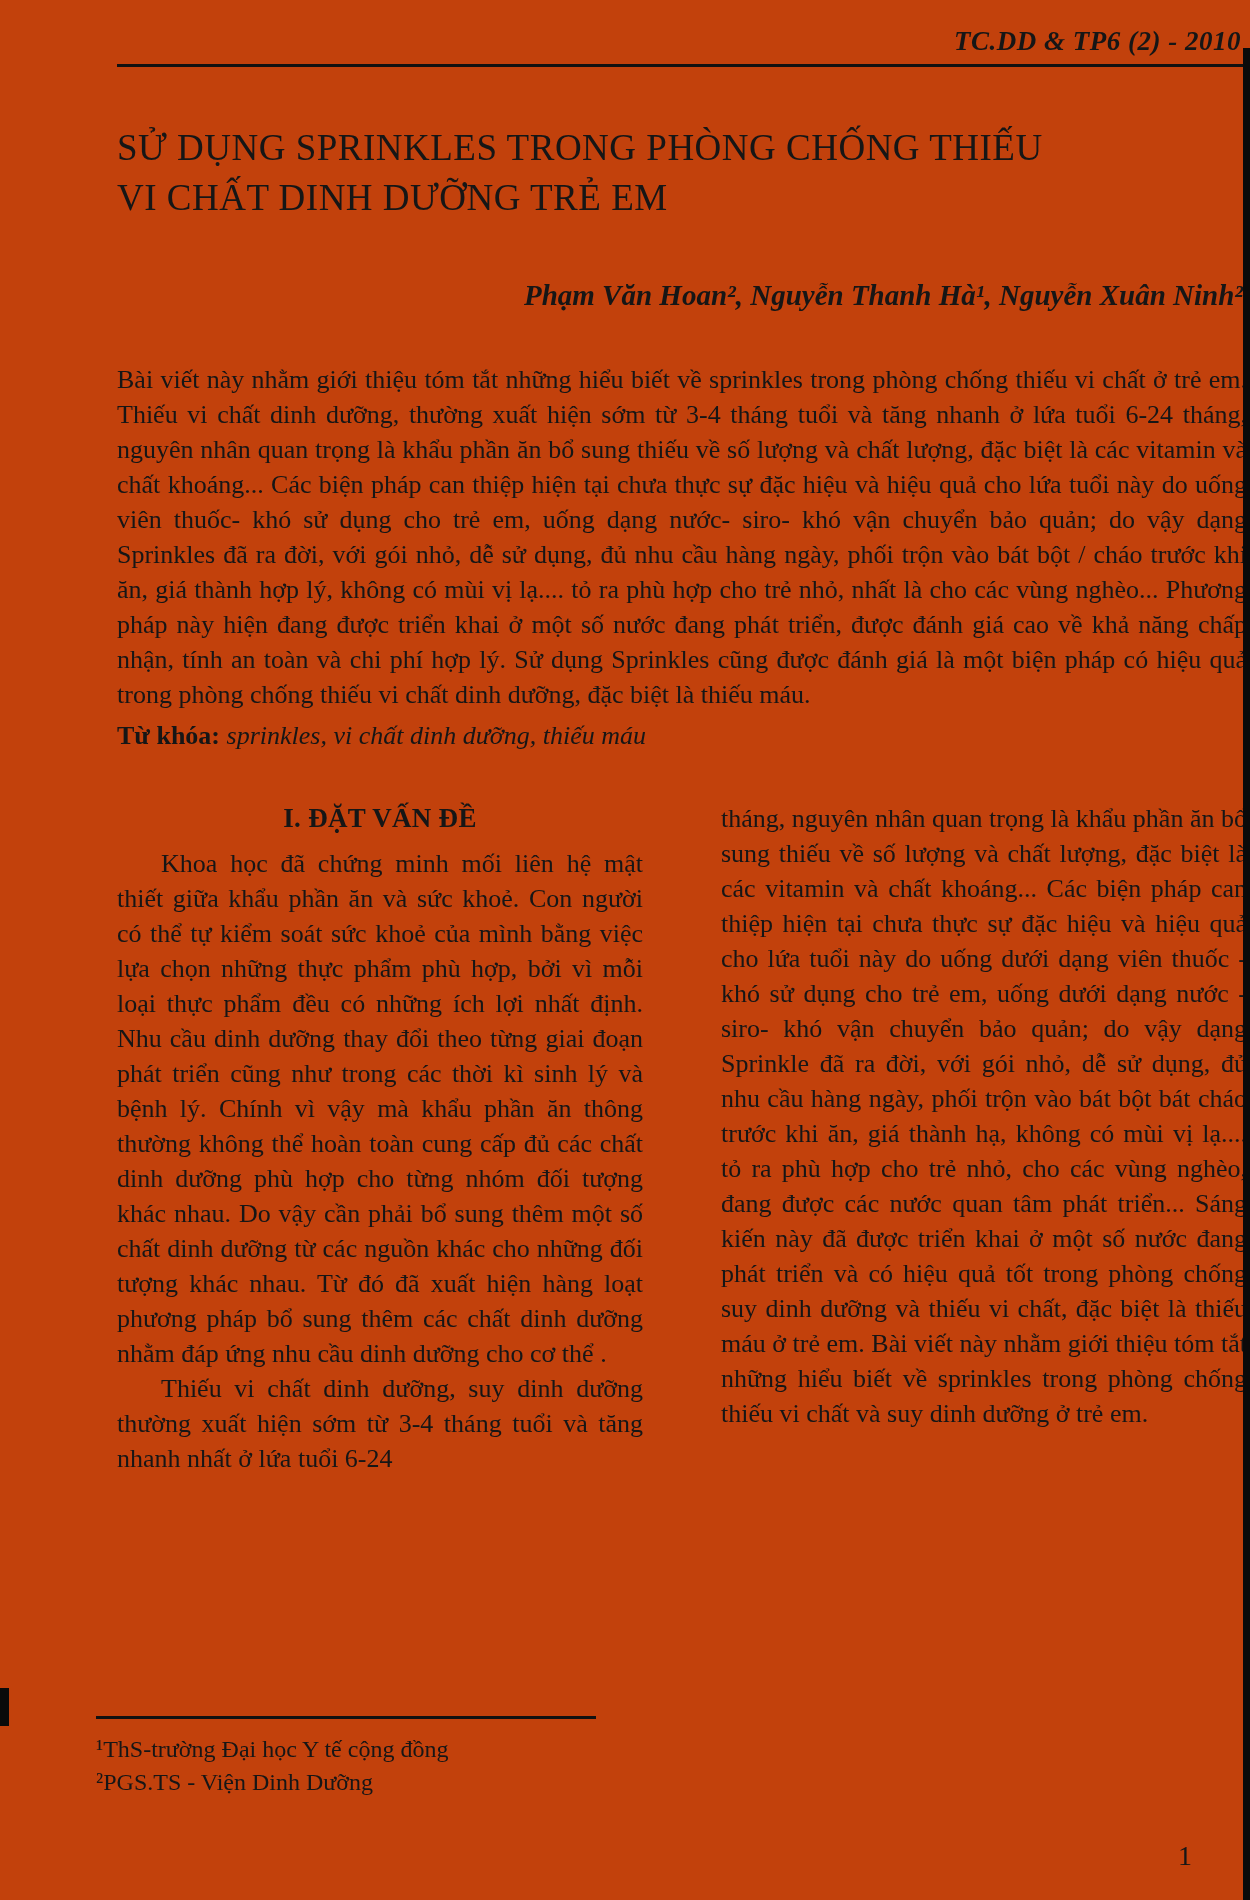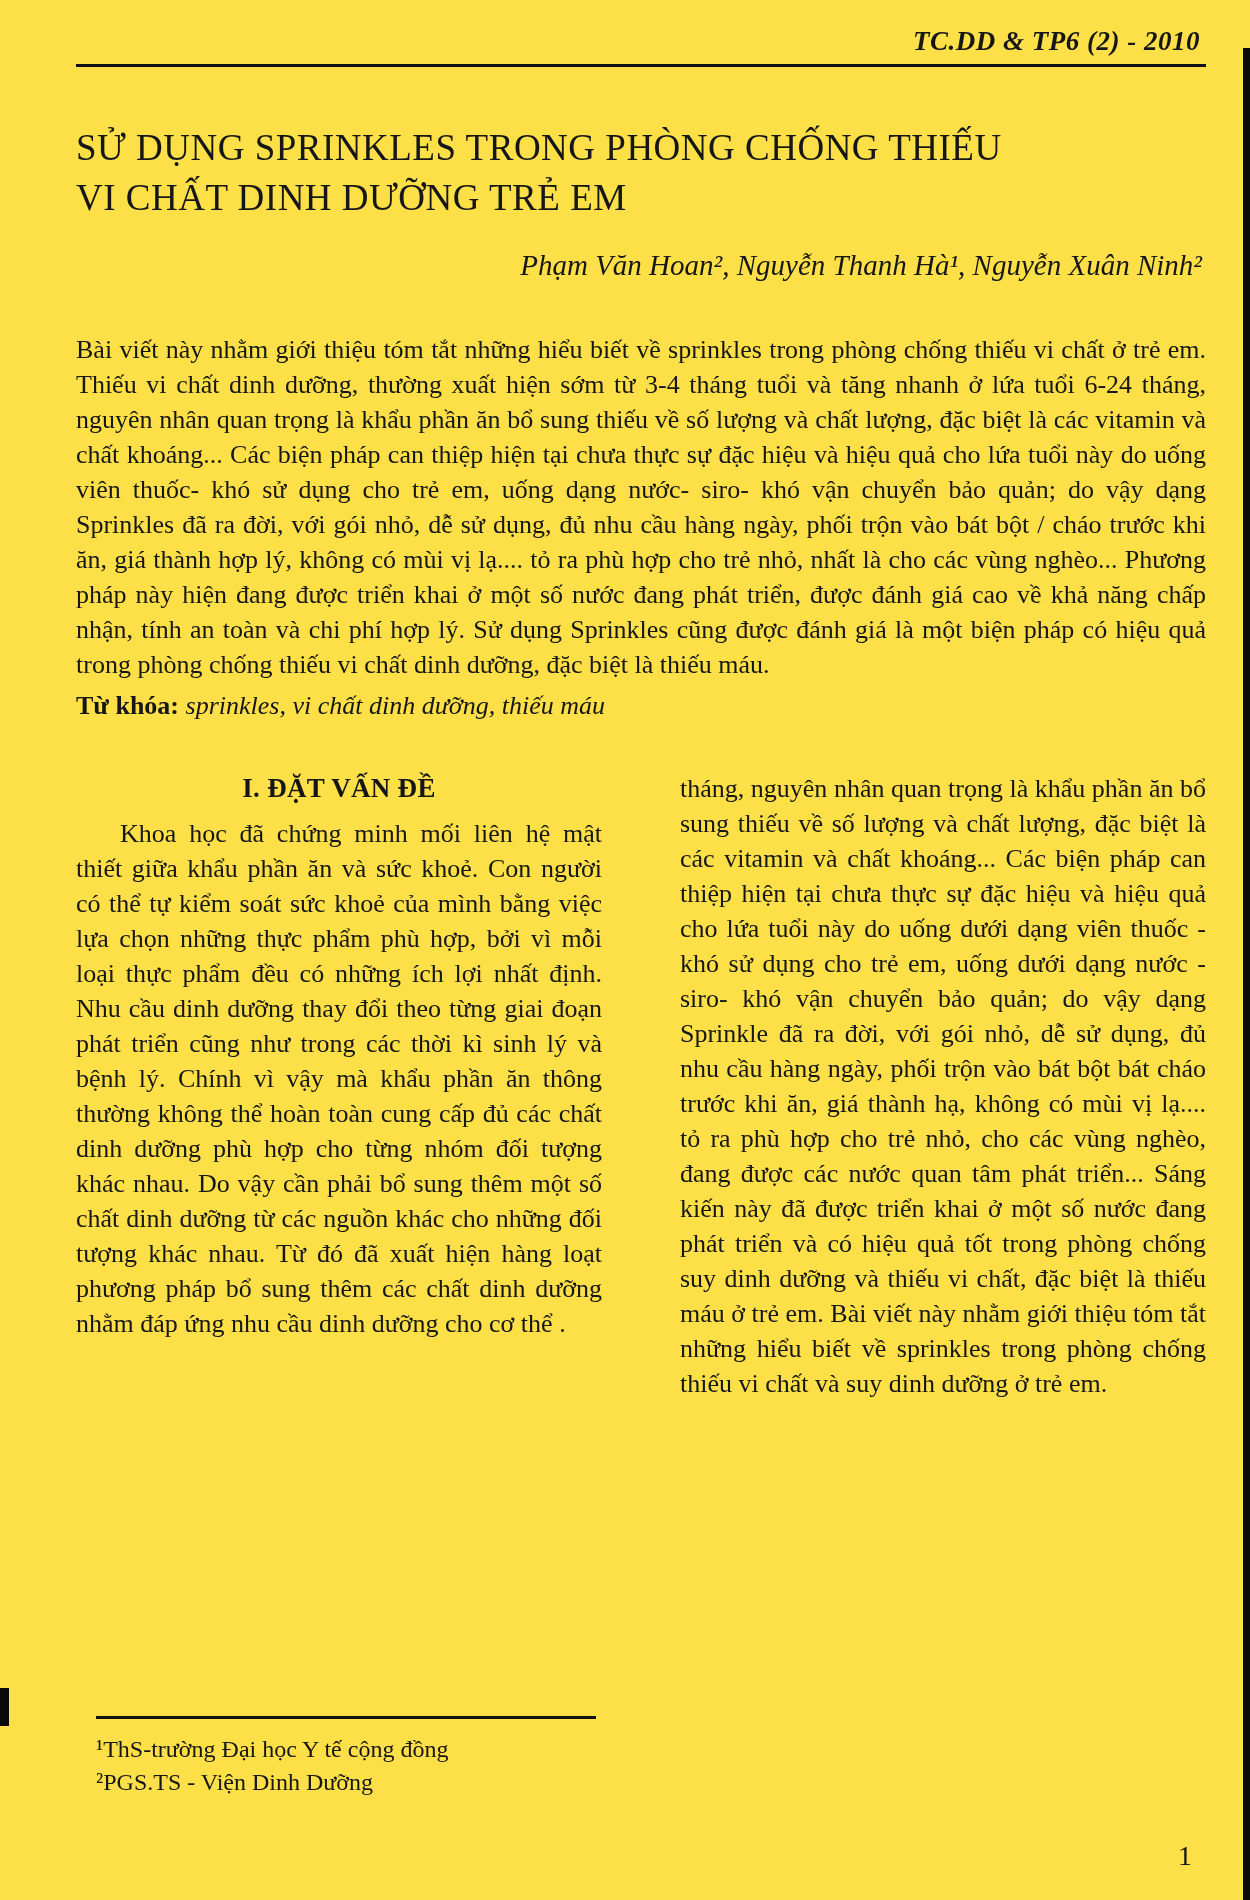--- a/index.html
+++ b/index.html
@@ -5,26 +5,26 @@
   html, body {
     margin: 0;
     padding: 0;
     background: #e8e8e8;
   }
   .page {
     position: relative;
     width: 1250px;
     height: 1900px;
     margin: 0 auto;
-    background: #fde047;
+    background: #c2410c;
     color: #161616;
     font-family: "Liberation Serif", serif;
     overflow: hidden;
     box-sizing: border-box;
-    padding: 26px 36px 0 76px;
+    padding: 26px 36px 0 117px;
   }
   
   .scan-strip-right {
     position: absolute;
     right: 0;
     top: 48px;
     bottom: 0;
     width: 7px;
     background: #0a0a0a;
   }
@@ -55,24 +55,24 @@
   }
   .title {
     margin: 56px 0 0 0;
     text-align: left;
     font-size: 37px;
     line-height: 50px;
     font-weight: normal;
     letter-spacing: 0.5px;
   }
   .authors {
-    margin-top: 26px;
+    margin-top: 56px;
     text-align: right;
     font-size: 29px;
-    font-weight: normal;
+    font-weight: bold;
     font-style: italic;
     padding-right: 4px;
   }
   .abstract {
     margin: 50px 0 4px 0;
     font-size: 26px;
     line-height: 35px;
     text-align: justify;
   }
   .keywords {
@@ -160,20 +160,21 @@
 
     <p class="keywords">
       <span class="kw-label">Từ khóa:</span>
       <span class="kw-text">sprinkles, vi chất dinh dưỡng, thiếu máu</span>
     </p>
 
     <div class="columns">
       <div class="col">
         <h2 class="section-heading">I. ĐẶT VẤN ĐỀ</h2>
         <p class="indent">Khoa học đã chứng minh mối liên hệ mật thiết giữa khẩu phần ăn và sức khoẻ. Con  người có thể tự kiểm soát sức khoẻ của mình bằng việc lựa chọn những thực phẩm phù hợp, bởi vì mỗi loại thực phẩm đều có những ích lợi nhất định. Nhu cầu dinh dưỡng thay đổi theo từng giai đoạn phát triển cũng như trong các thời kì sinh lý và bệnh lý. Chính vì vậy mà khẩu phần ăn thông thường không thể hoàn toàn cung cấp đủ các chất dinh dưỡng phù hợp cho từng nhóm đối tượng khác nhau. Do vậy cần phải bổ sung thêm một số chất dinh dưỡng từ các nguồn khác cho những đối tượng khác nhau. Từ đó đã xuất hiện hàng loạt phương pháp bổ sung thêm các chất dinh dưỡng nhằm đáp ứng nhu cầu dinh dưỡng cho cơ thể .</p>
+        <p class="indent">Thiếu vi chất dinh dưỡng, suy dinh dưỡng thường xuất hiện sớm từ 3-4 tháng tuổi và tăng nhanh nhất ở lứa tuổi 6-24</p>
       </div>
       <div class="col">
         <p>tháng, nguyên nhân quan trọng là khẩu phần ăn bổ sung thiếu về số lượng và chất lượng, đặc biệt là các vitamin và chất khoáng... Các biện pháp can thiệp hiện tại chưa thực sự đặc hiệu và hiệu quả cho lứa tuổi này do uống dưới dạng viên thuốc - khó sử dụng cho trẻ em, uống dưới dạng nước - siro- khó vận chuyển bảo quản; do vậy dạng Sprinkle đã ra đời, với gói nhỏ, dễ sử dụng, đủ nhu cầu hàng ngày, phối trộn vào bát bột bát cháo trước khi ăn, giá thành hạ, không có mùi vị lạ.... tỏ ra phù hợp cho trẻ nhỏ, cho các vùng nghèo, đang được các nước quan tâm phát triển... Sáng kiến này đã được triển khai ở một số nước đang phát triển và có hiệu quả tốt trong phòng chống suy dinh dưỡng và thiếu vi chất, đặc biệt là thiếu máu ở trẻ em. Bài viết này nhằm giới thiệu tóm tắt những hiểu biết về sprinkles trong phòng chống thiếu vi chất và suy dinh dưỡng ở trẻ em.</p>
       </div>
     </div>
 
   </div>
 
   <div class="footnote-block">
     <hr class="footnote-rule">

